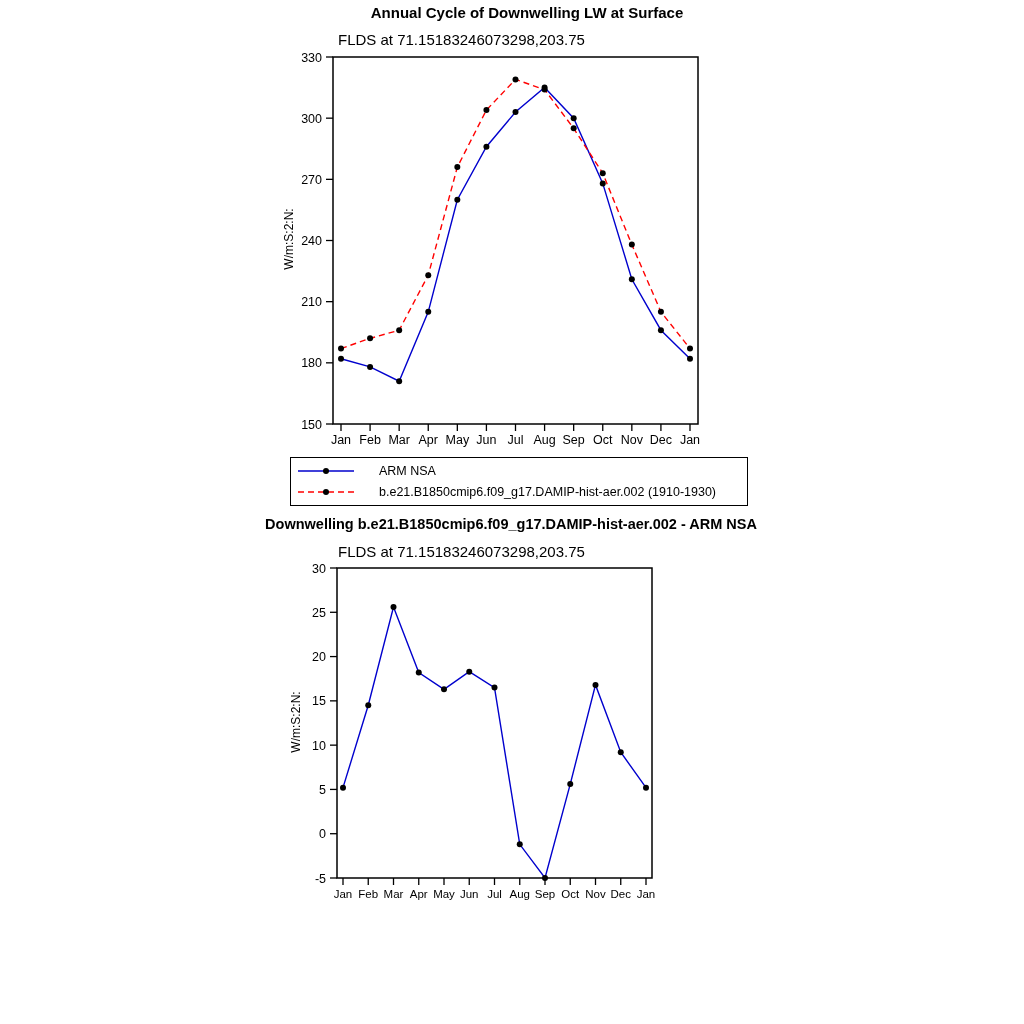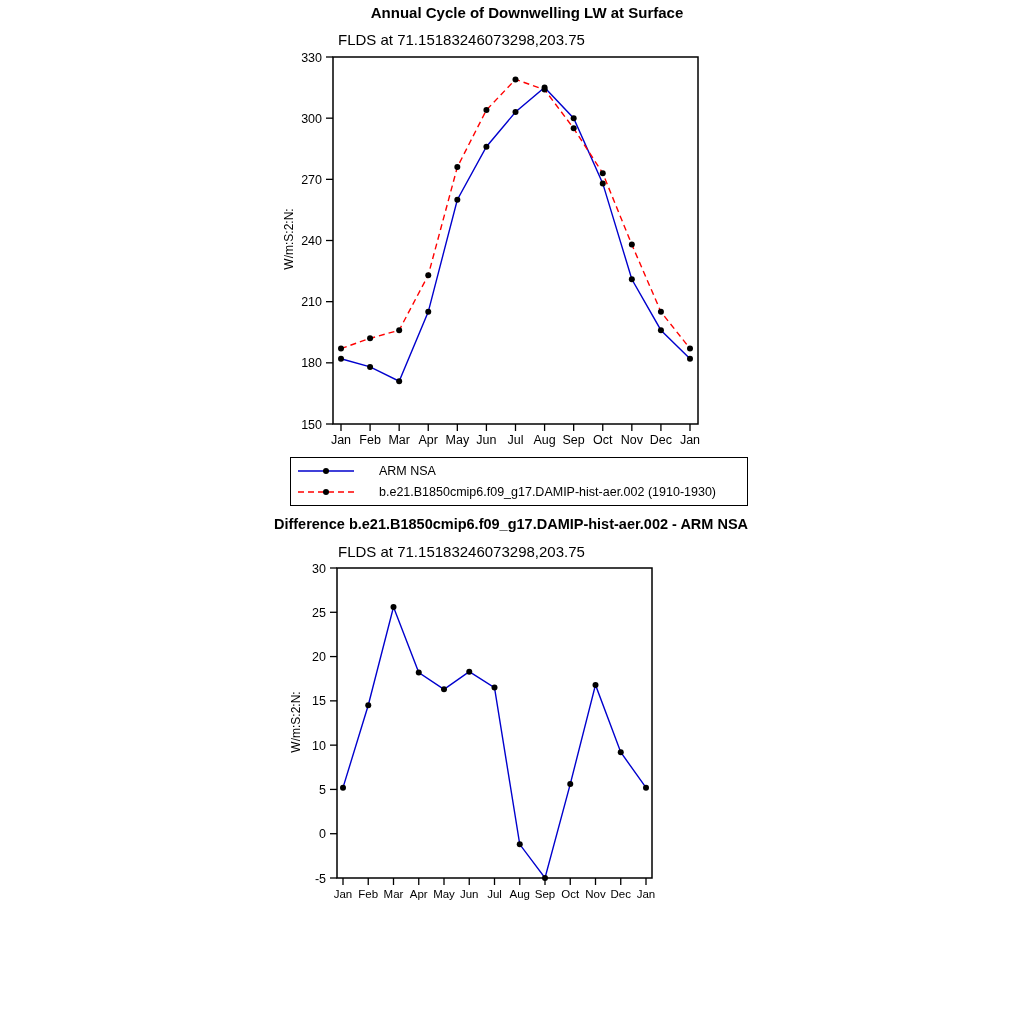--- a/index.html
+++ b/index.html
@@ -115,21 +115,21 @@
   </div>
   <div class="legend-row">
     <svg width="62" height="14">
       <line x1="3" y1="7" x2="59" y2="7" stroke-width="1.4" stroke-dasharray="6 4" stroke="#ff0000"></line>
       <circle cx="31" cy="7" r="3" fill="#000"></circle>
     </svg>
     <span class="legend-label">b.e21.B1850cmip6.f09_g17.DAMIP-hist-aer.002 (1910-1930)</span>
   </div>
 </div>
 
-<div class="abs chart-title" style="left:234px;top:516px;width:520px;font-size:14.5px;">Difference b.e21.B1850cmip6.f09_g17.DAMIP-hist-aer.002 - ARM NSA</div>
+<div class="abs chart-title" style="left:234px;top:516px;width:520px;font-size:14.5px;">Downwelling b.e21.B1850cmip6.f09_g17.DAMIP-hist-aer.002 - ARM NSA</div>
 
 <div class="abs chart-subtitle" style="left:338px;top:543px;">FLDS at 71.15183246073298,203.75</div>
 
 <div class="abs yaxis-label" style="left:216px;top:715px;">W/m:S:2:N:</div>
 
 <svg id="bottom-chart-svg" class="abs" style="left:260px;top:540px;" width="500" height="370">
     <rect x="77" y="28" width="315" height="310" fill="none" stroke="#000" stroke-width="1.5"></rect>
     <line x1="70" y1="338" x2="77" y2="338" stroke="#000" stroke-width="1.3"></line>
     <text x="66" y="342.5" text-anchor="end" font-size="12.5">-5</text>
     <line x1="70" y1="293.7142857142857" x2="77" y2="293.7142857142857" stroke="#000" stroke-width="1.3"></line>

